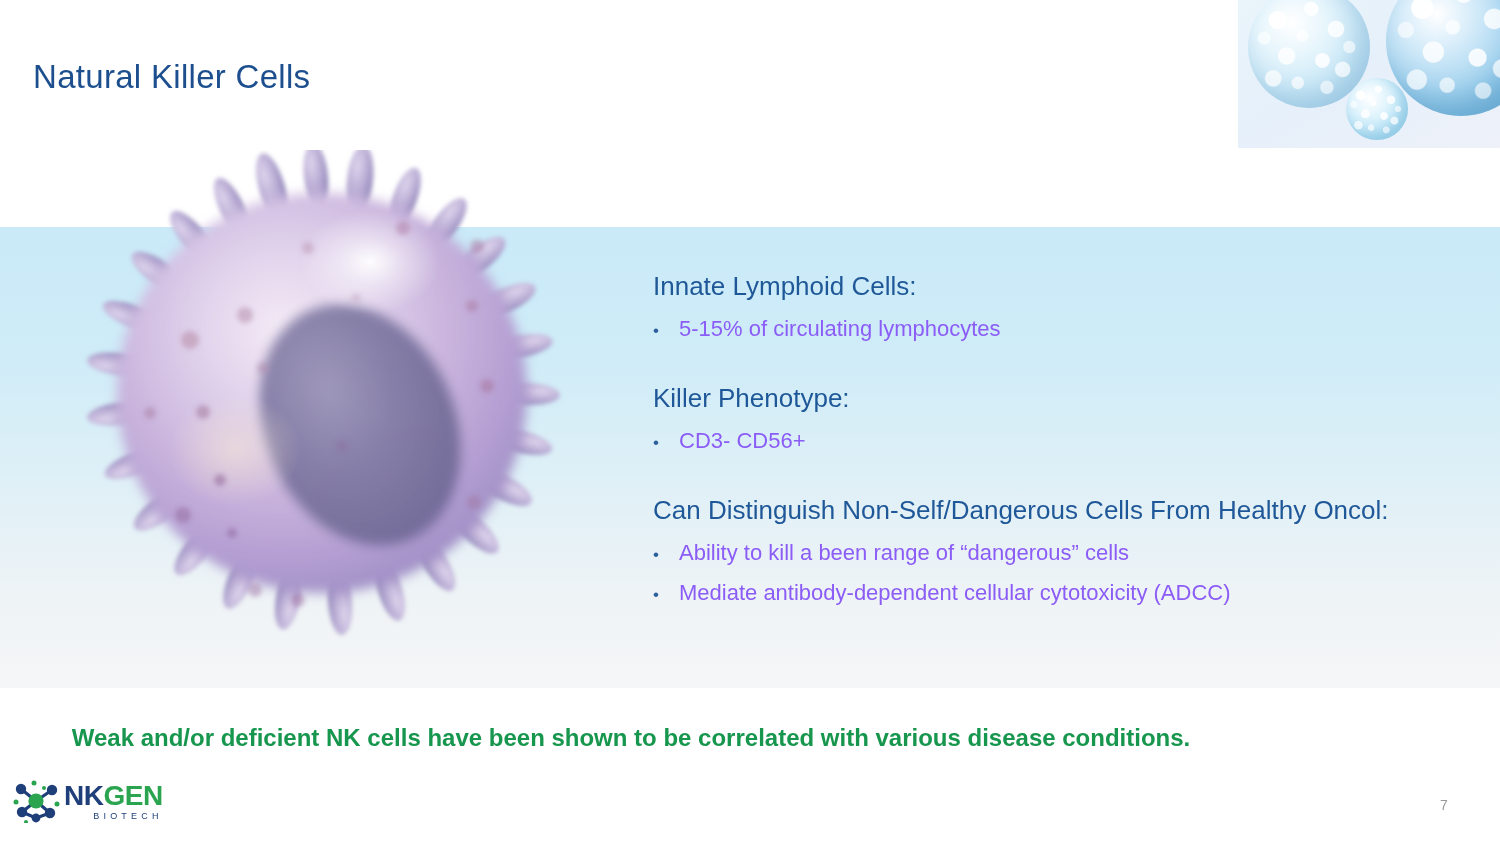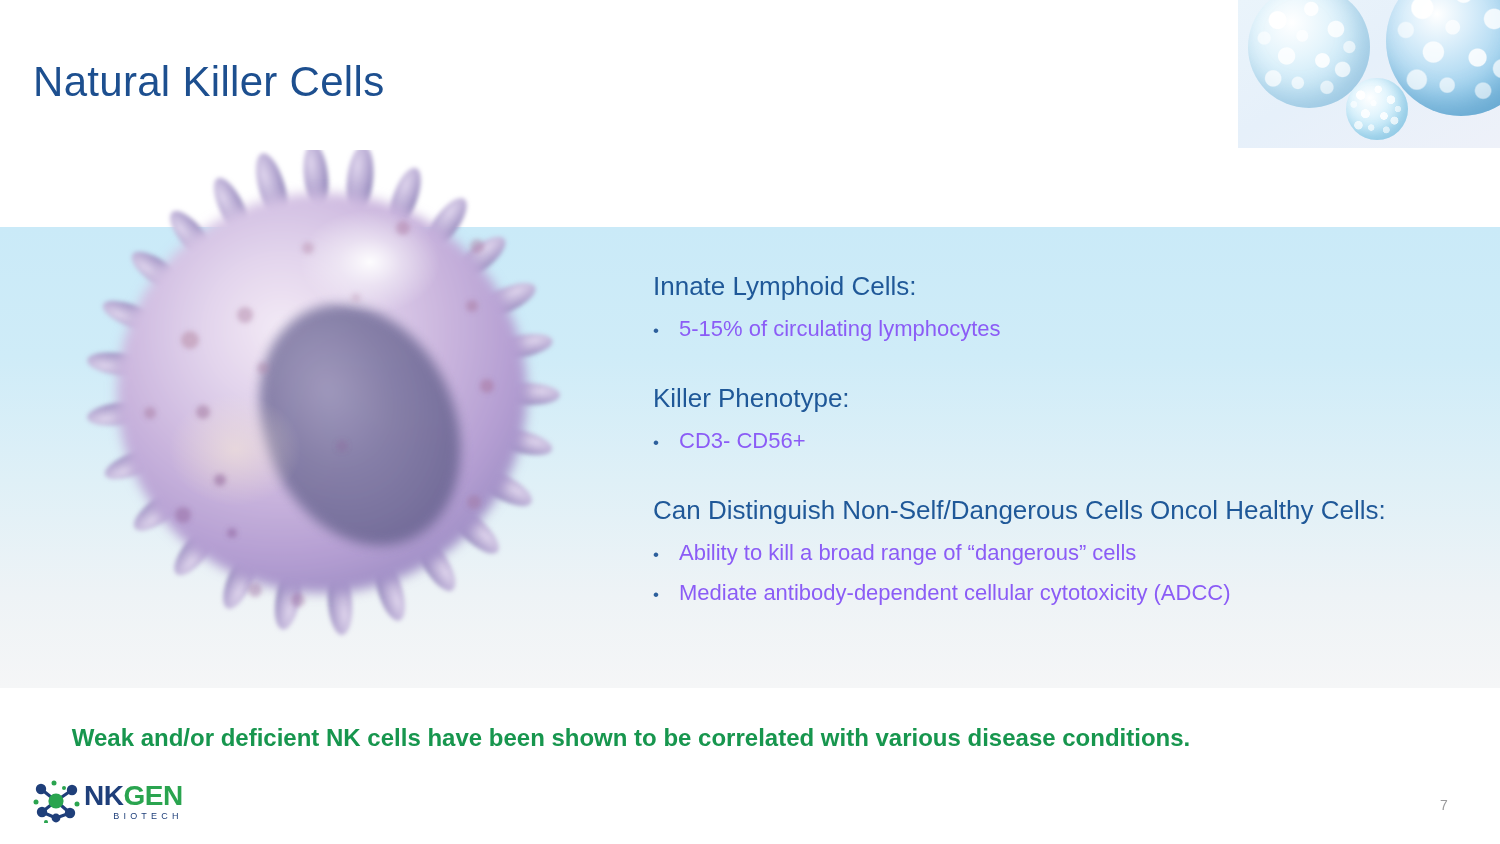--- a/index.html
+++ b/index.html
@@ -73,21 +73,21 @@
     background:
       radial-gradient(circle at 38% 32%, #ffffff 0%, #e3f5fd 30%, #b6e2f5 66%, #9bd6f0 100%);
     box-shadow: inset -6px -6px 12px rgba(110,175,210,.4);
   }
 
   
   #page-title {
     position: absolute;
     left: 33px;
     top: 58px;
-    font-size: 42px;
+    font-size: 33px;
     color: #1d4f8f;
     letter-spacing: .3px;
     white-space: nowrap;
   }
 
   
   #content-band {
     position: absolute;
     left: 0;
     top: 227px;
@@ -159,21 +159,21 @@
     left: 221px;
     top: 782px;
     font-size: 13px;
     color: #6f7073;
     line-height: 1.45;
   }
 
   
   #logo {
     position: absolute;
-    left: 32px;
+    left: 12px;
     top: 779px;
     display: flex;
     align-items: center;
     height: 44px;
   }
   #logo-mark { width: 48px; height: 44px; flex: 0 0 48px; }
   #logo-wordmark {
     margin-left: 4px;
     position: relative;
     top: 1px;
@@ -336,24 +336,24 @@
       <div class="section-heading">Killer Phenotype:</div>
       <div class="bullet-row">
         <span class="bullet-dot">•</span>
         <span class="bullet-text">CD3- CD56+</span>
       </div>
     </div>
 
     <div class="gap-md"></div>
 
     <div class="section">
-      <div class="section-heading">Can Distinguish Non-Self/Dangerous Cells Oncol Healthy Cells:</div>
+      <div class="section-heading">Can Distinguish Non-Self/Dangerous Cells From Healthy Oncol:</div>
       <div class="bullet-row">
         <span class="bullet-dot">•</span>
-        <span class="bullet-text">Ability to kill a broad range of “dangerous” cells</span>
+        <span class="bullet-text">Ability to kill a been range of “dangerous” cells</span>
       </div>
       <div class="bullet-row">
         <span class="bullet-dot">•</span>
         <span class="bullet-text">Mediate antibody-dependent cellular cytotoxicity (ADCC)</span>
       </div>
     </div>
 
   </div>
 
   <div id="tagline">Weak and/or deficient NK cells have been shown to be correlated with various disease conditions.</div>

